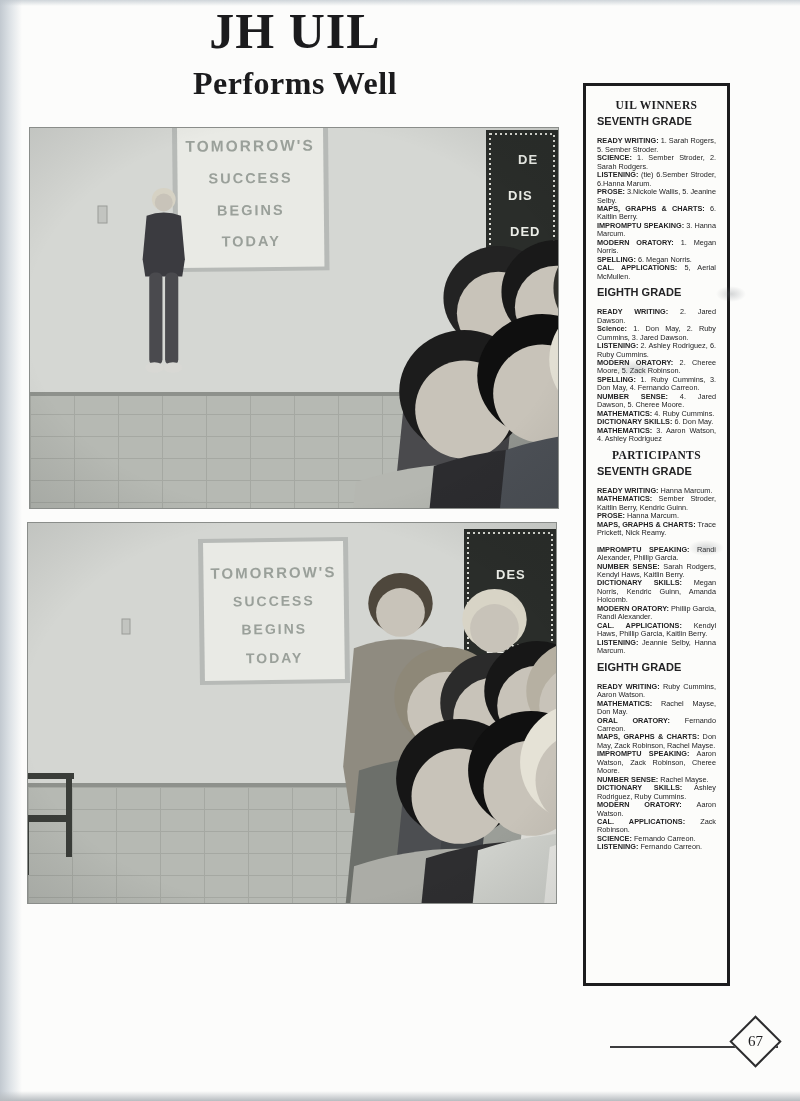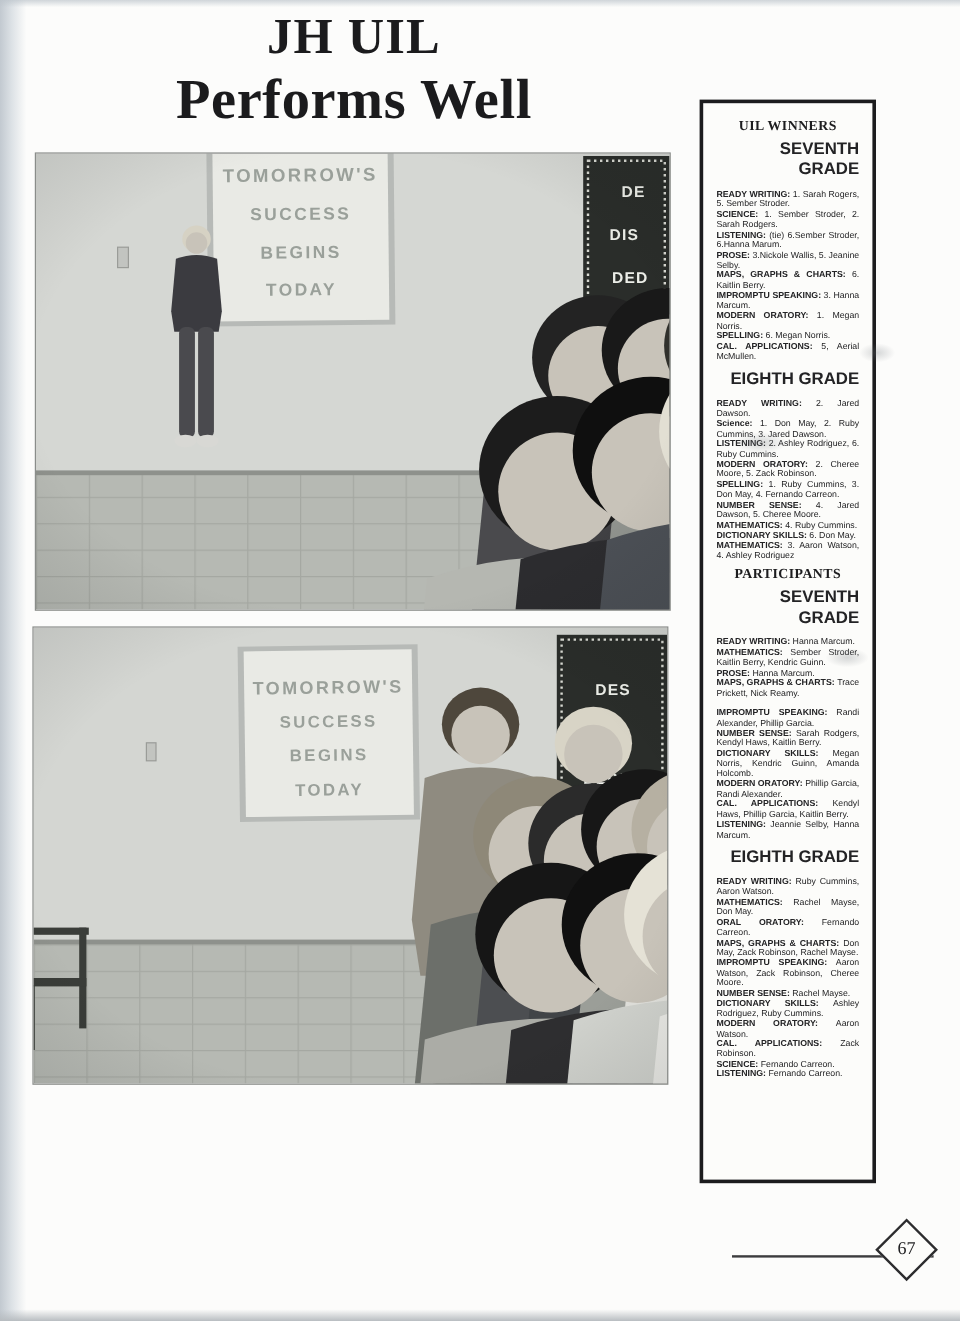--- a/index.html
+++ b/index.html
@@ -12,36 +12,36 @@
     background:linear-gradient(90deg,#c2c9d0 0%,#dde2e6 45%,rgba(255,255,255,0) 100%);z-index:5;}
   .scan-top{position:absolute;left:0;top:0;width:100%;height:6px;
     background:linear-gradient(#bcc4cb,rgba(255,255,255,0));opacity:.7;z-index:5;}
   .scan-bottom{position:absolute;left:0;bottom:0;width:100%;height:10px;
     background:linear-gradient(rgba(255,255,255,0),#b7bcc0);z-index:5;}
   .smudge{position:absolute;border-radius:50%;z-index:4;
     background:radial-gradient(closest-side,rgba(110,116,122,.28),rgba(110,116,122,0));}
   
   .title{position:absolute;left:55px;top:4px;width:480px;text-align:center;
     font-family:"Liberation Serif",serif;font-weight:bold;color:#1b1b1d;z-index:2;}
-  .t1{font-size:42px;line-height:54px;letter-spacing:1px;}
-  .t2{font-size:47px;line-height:50px;letter-spacing:.5px;}
+  .t1{font-size:50px;line-height:54px;letter-spacing:1px;}
+  .t2{font-size:32px;line-height:50px;letter-spacing:.5px;}
   
   .photo{position:absolute;outline:1px solid #8a8d8a;background:#d5d7d3;z-index:1;}
   #photo1{left:30px;top:128px;width:528px;height:380px;}
   #photo2{left:28px;top:523px;width:528px;height:380px;}
   .poster-text{font-family:"Liberation Sans",sans-serif;font-weight:bold;fill:#9aa09a;letter-spacing:2px;}
   .board-text{font-family:"Liberation Sans",sans-serif;font-weight:bold;fill:#eceee8;letter-spacing:1px;font-size:13px;}
   
   .sidebar{position:absolute;left:583px;top:83px;width:147px;height:903px;box-sizing:border-box;
     border:3px solid #1c1c1e;background:#fcfcfa;padding:13px 11px 10px;overflow:hidden;
     font:7.3px/1.16 "Liberation Sans",sans-serif;color:#232325;z-index:2;}
   .sb-section{margin-top:5px;}
   .sb-section:first-child{margin-top:0;}
   .sb-head{font:bold 11.5px/1.15 "Liberation Serif",serif;text-align:center;letter-spacing:.4px;color:#1d1d1f;}
-  .sb-sub{font-weight:bold;font-size:14px;line-height:1.2;text-align:right;margin:3px 0 9px;}
+  .sb-sub{font-weight:bold;font-size:11px;line-height:1.2;text-align:left;margin:3px 0 9px;}
   .sb-entry{margin:0;text-align:justify;}
   .sb-entry.gap{margin-top:8px;}
   .sb-entry b{font-weight:bold;}
   
   .footer-rule{position:absolute;left:610px;top:1046px;width:168px;height:2px;background:#3c3c3e;z-index:2;}
   .diamond{position:absolute;left:737px;top:1023px;width:33px;height:33px;border:2px solid #2c2c2e;
     background:#fcfcfa;transform:rotate(45deg);display:flex;align-items:center;justify-content:center;z-index:3;}
   .diamond .num{transform:rotate(-45deg);font:15px "Liberation Serif",serif;color:#1d1d1f;}
 </style>
 </head>

